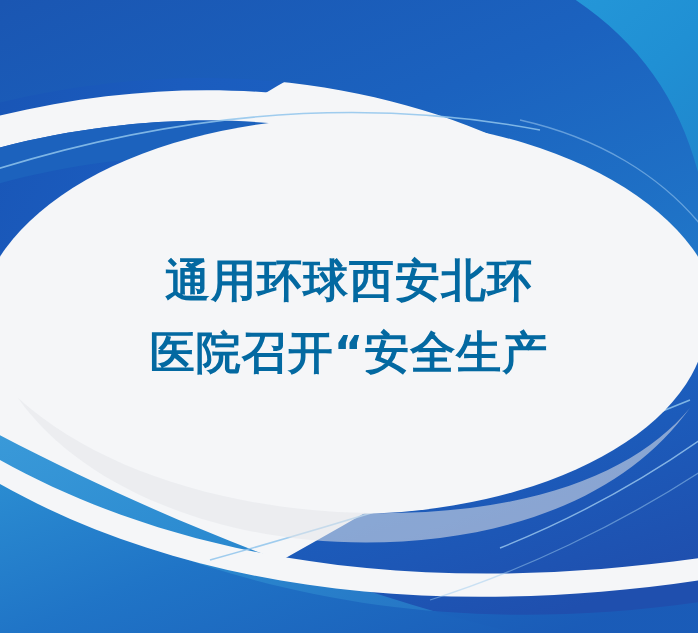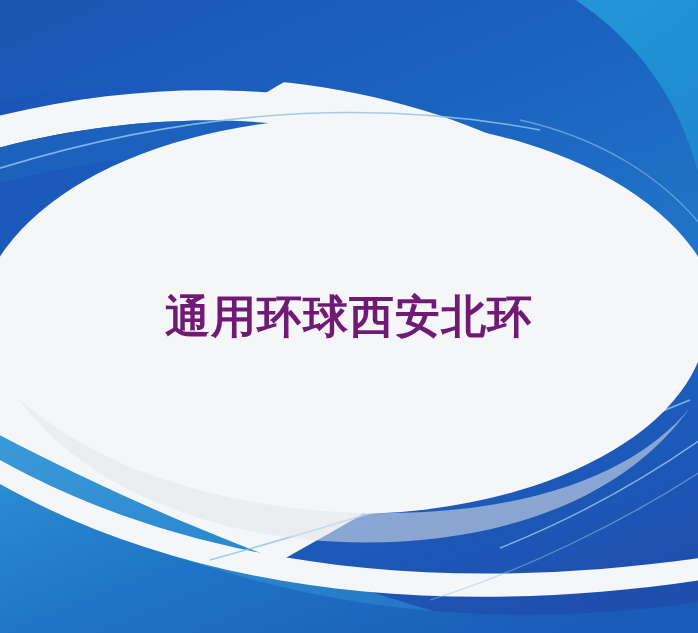--- a/index.html
+++ b/index.html
@@ -20,21 +20,21 @@
     align-items:center;
     justify-content:center;
     pointer-events:none;
   }
   .title-line{
     font-family:"DejaVu Sans","Liberation Sans",sans-serif;
     font-weight:bold;
     font-size:45px;
     line-height:72px;
     letter-spacing:1px;
-    color:#701a75;
+    color:#0369a1;
     white-space:nowrap;
     text-align:center;
   }
 </style>
 </head>
 <body>
 
 <div id="poster">
 
   <svg id="bg" viewBox="0 0 698 633" preserveAspectRatio="none">
@@ -123,15 +123,16 @@
 
       <ellipse cx="349" cy="318" rx="358" ry="196" fill="#f5f6f8"></ellipse>
 
       <path d="M 18,398 C 120,490 300,528 470,508 C 580,494 650,456 690,408
                C 640,476 560,522 440,538 C 260,560 90,500 18,398 Z" fill="#e3e6ea" opacity="0.55"></path>
     </g>
   </svg>
 
   <div id="title-block">
     <div class="title-line">通用环球西安北环</div>
+    <div class="title-line">医院召开“安全生产</div>
   </div>
 
 </div>
 
 </body></html>

